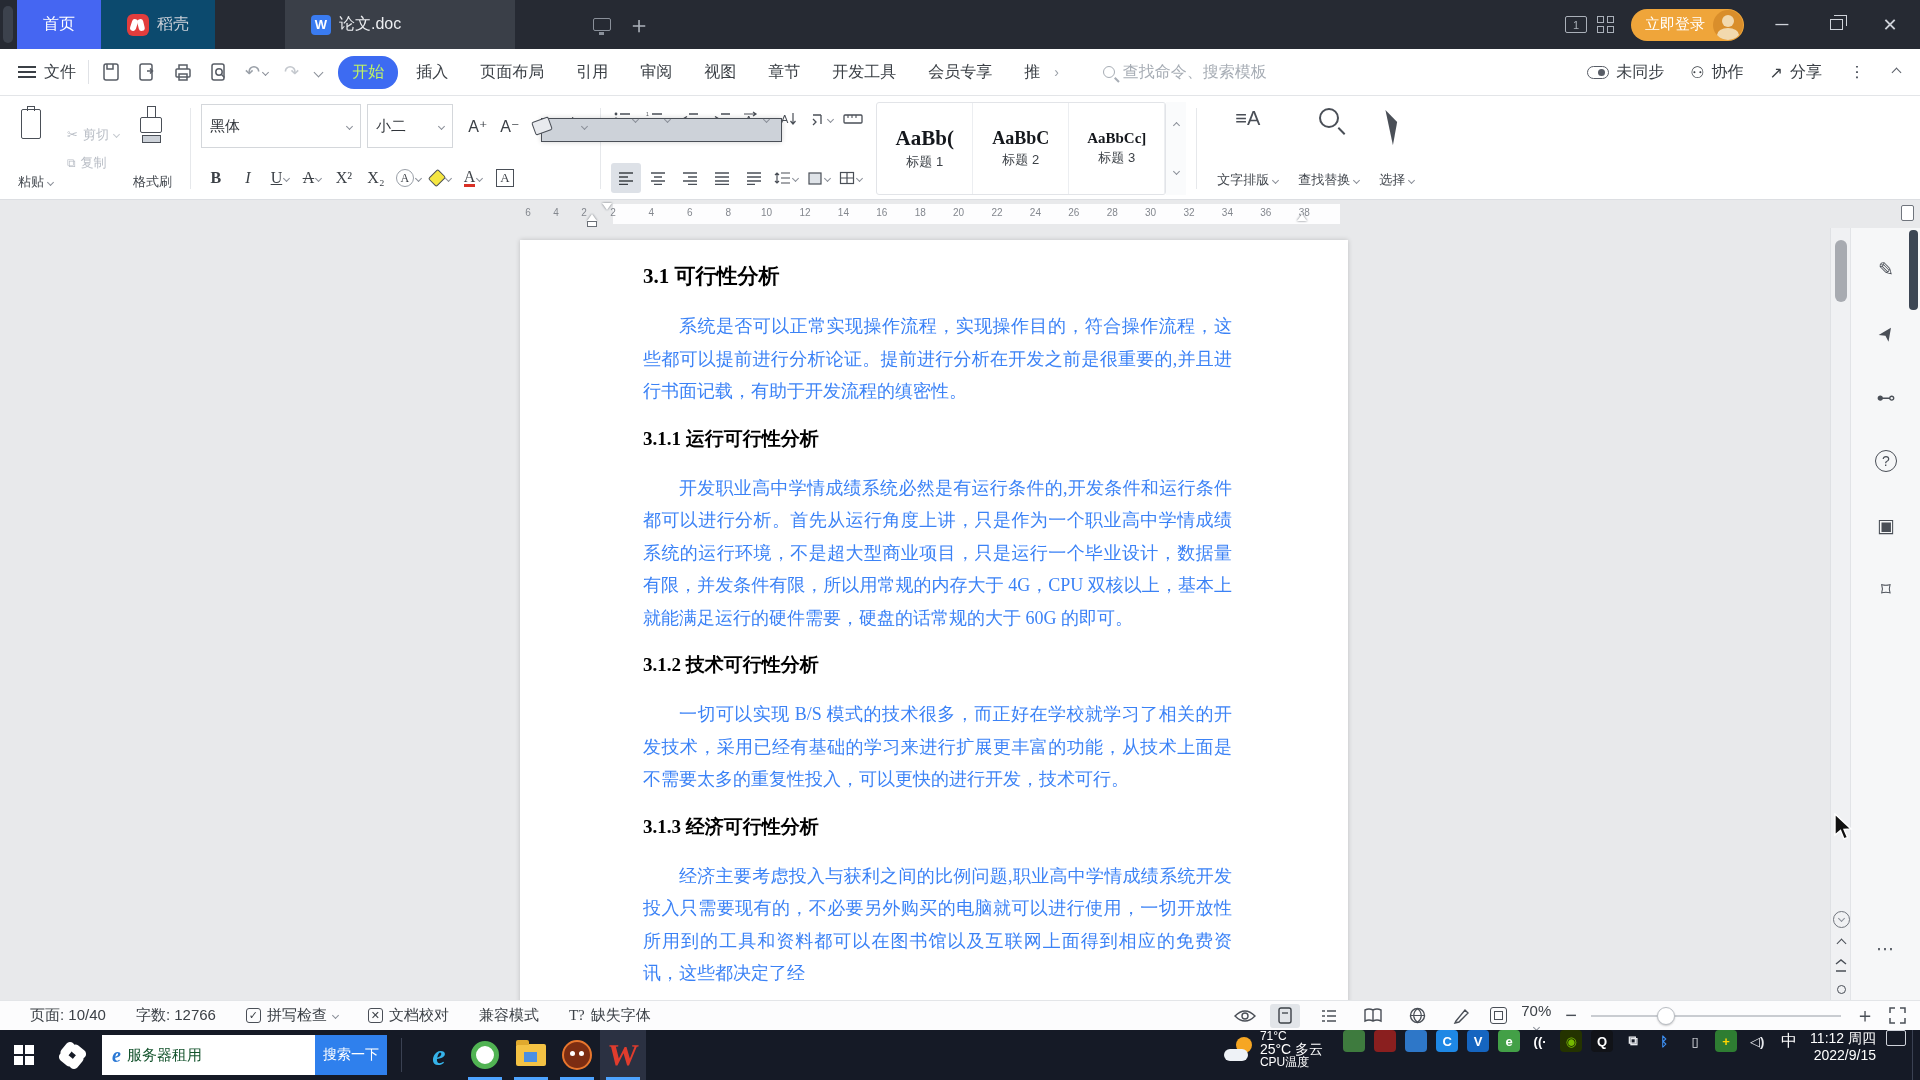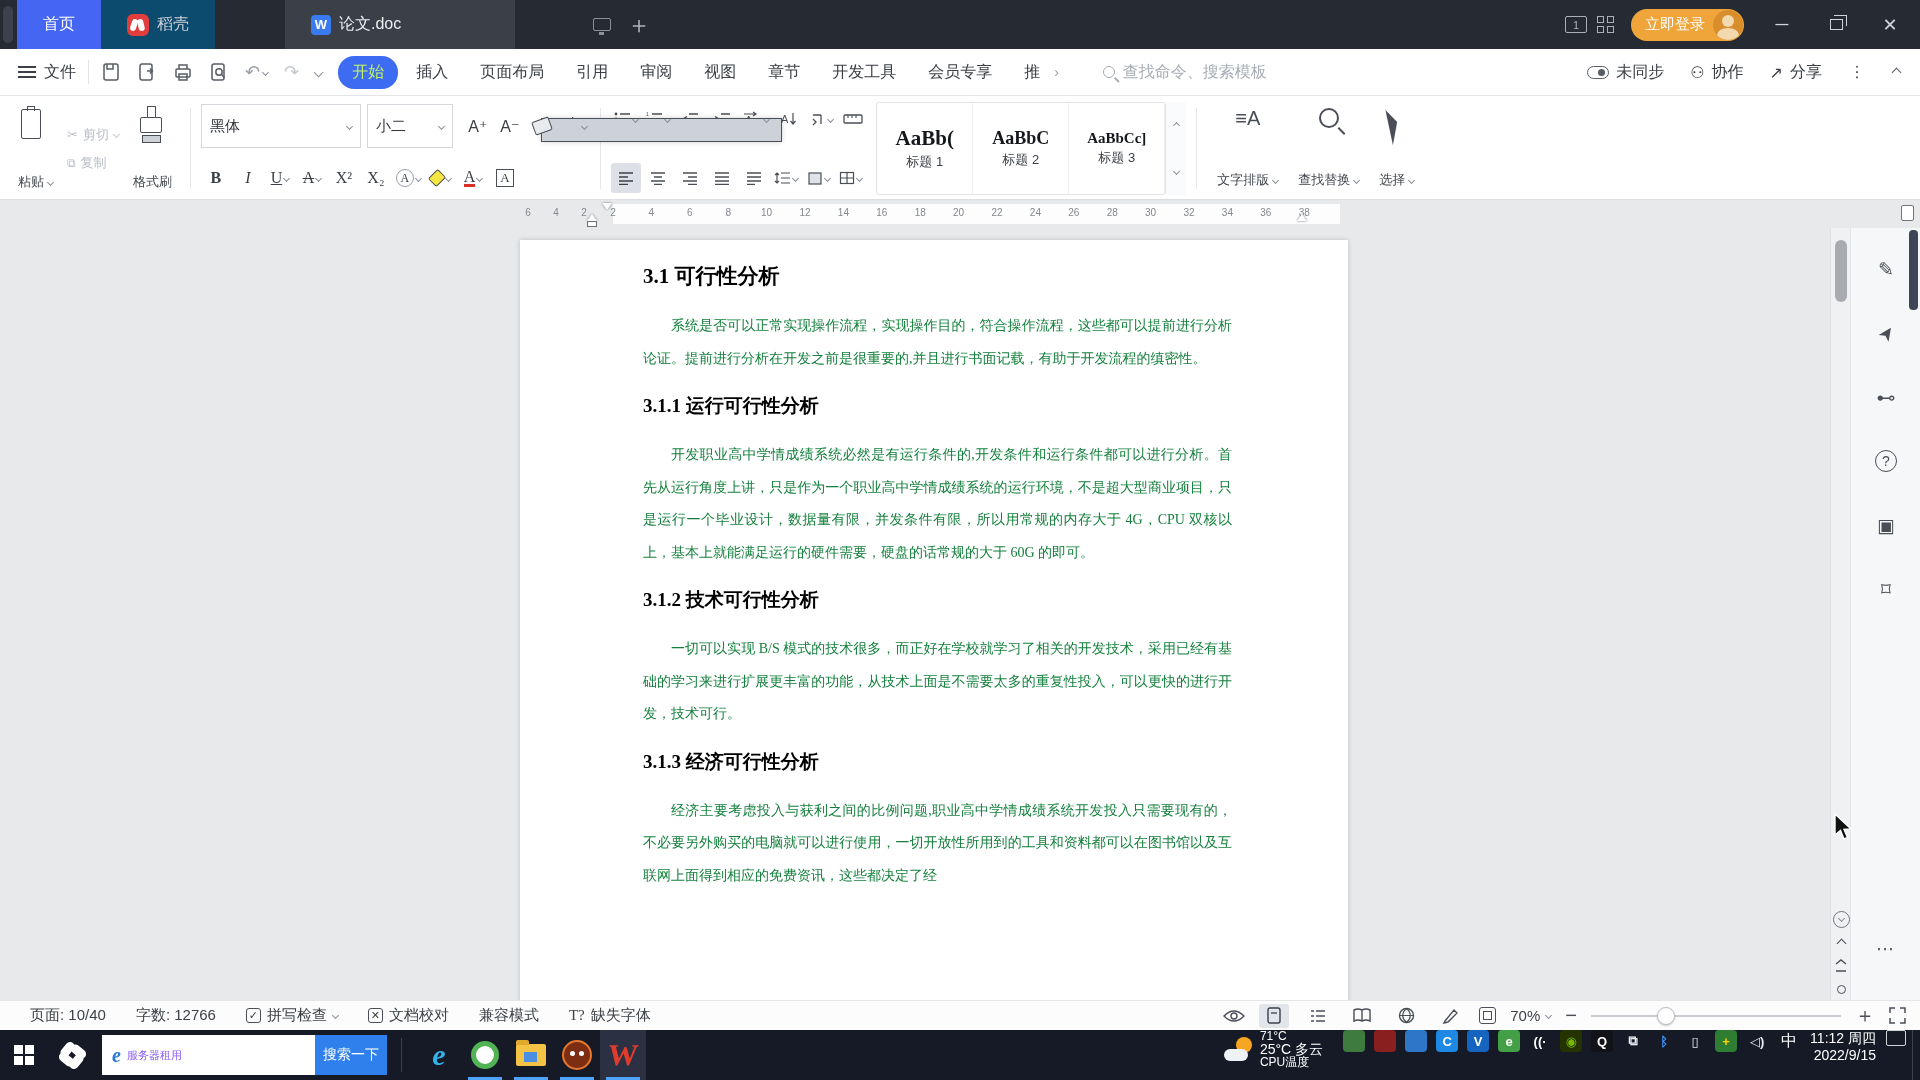--- a/index.html
+++ b/index.html
@@ -104,21 +104,21 @@
   .ind-tri-up { position:absolute; width:0; height:0; border-left:5px solid transparent; border-right:5px solid transparent; border-bottom:7px solid #fff; top:14px; filter:drop-shadow(0 0 1px #6a6f76); }
   .ind-box { position:absolute; width:10px; height:6px; background:#fff; border:1px solid #6a6f76; top:21px; }
   .split-ic { position:absolute; right:6px; top:5px; width:13px; height:16px; border:1.5px solid #70757d; border-radius:2px; background:#fff; }
 
   
   .docarea { position:absolute; left:0; top:228px; width:1920px; height:772px; background:#e8e9eb; overflow:hidden; }
   .page { position:absolute; left:520px; top:12px; width:828px; height:1300px; background:#fff; box-shadow:0 0 5px rgba(0,0,0,.18); padding:14px 116px 0 123px; }
   .doc-h { font-family:"Liberation Serif","DejaVu Serif",serif; font-weight:bold; color:#000; margin:14px 0 20px; }
   .doc-h.big { font-size:21px; margin-top:8px; }
   .doc-h.sub { font-size:19px; }
-  .doc-p { font-family:"Liberation Serif","DejaVu Serif",serif; font-size:14px; color:#15803d; line-height:32.5px; text-align:justify; text-indent:2em; margin-bottom:18px; }
+  .doc-p { font-family:"Liberation Serif","DejaVu Serif",serif; font-size:18px; color:#3b82f6; line-height:32.5px; text-align:justify; text-indent:2em; margin-bottom:18px; }
   
   .vscroll { position:absolute; right:70px; top:0; width:20px; height:772px; background:#f0f1f3; border-left:1px solid #dfe1e4; }
   .vthumb { position:absolute; left:4px; top:12px; width:12px; height:62px; border-radius:6px; background:#a8abb1; }
   .vs-bot { position:absolute; left:0; bottom:6px; width:20px; display:flex; flex-direction:column; align-items:center; gap:12px; color:#585d66; }
   .circ-ic { width:17px; height:17px; border:1.4px solid #70757d; border-radius:50%; display:flex; align-items:center; justify-content:center; }
   .sidebar { position:absolute; right:0; top:0; width:70px; height:772px; background:#f6f7f8; border-left:1px solid #e2e4e7; }
   .side-tools { position:absolute; left:0; top:24px; width:70px; display:flex; flex-direction:column; align-items:center; gap:30px; }
   .side-tool { width:34px; height:34px; display:flex; align-items:center; justify-content:center; font-size:19px; color:#4a4f57; }
   .qcirc { width:22px; height:22px; border:1.6px solid #4a4f57; border-radius:50%; display:flex; align-items:center; justify-content:center; font-size:14px; }
   .side-pill { position:absolute; right:2px; top:2px; width:9px; height:80px; border-radius:4px; background:#3c4654; }
@@ -141,21 +141,21 @@
 
   
   .taskbar { position:absolute; left:0; top:1030px; width:1920px; height:50px; background:#151a26; display:flex; align-items:center; color:#fff; }
   .startbtn { width:48px; height:50px; display:flex; align-items:center; justify-content:center; }
   .winlogo { display:grid; grid-template-columns:9px 9px; grid-template-rows:9px 9px; gap:2px; }
   .winlogo i { background:#fff; }
   .pinwheel { width:48px; height:50px; display:flex; align-items:center; justify-content:center; position:relative; }
   .pw { position:absolute; width:9px; height:17px; background:#fff; border-radius:8px; }
   .tb-search { width:285px; height:40px; background:#fff; display:flex; align-items:center; margin-left:6px; }
   .tb-search .ie-sm { color:#2a78d4; font-weight:bold; font-style:italic; font-size:20px; font-family:"Liberation Serif",serif; padding:0 6px 0 10px; }
-  .tb-search .txt { color:#8b5cf6; font-size:11px; flex:1; }
+  .tb-search .txt { color:#14532d; font-size:15px; flex:1; }
   .tb-search .go { width:72px; height:40px; background:#2f80ed; color:#fff; display:flex; align-items:center; justify-content:center; font-size:14px; }
   .tb-div { width:1px; height:34px; background:#3a4152; margin:0 14px; }
   .task-ic { width:46px; height:50px; display:flex; align-items:center; justify-content:center; position:relative; }
   .task-ic.run:after { content:""; position:absolute; left:6px; bottom:0; width:34px; height:3px; background:#4da3ff; }
   .task-ic.active { background:#2b3142; }
   .ie-big { color:#35b3e9; font-weight:bold; font-style:italic; font-size:30px; font-family:"Liberation Serif",serif; }
   .circ360 { width:28px; height:28px; border-radius:50%; border:5px solid #51b353; background:#fff; }
   .folder { width:30px; height:22px; background:#f4c244; border-radius:2px; position:relative; }
   .folder:before { content:""; position:absolute; left:0; top:-4px; width:13px; height:5px; background:#e0a92e; border-radius:2px 2px 0 0; }
   .folder:after { content:""; position:absolute; left:8px; top:8px; width:13px; height:10px; background:#4b8fe2; }
@@ -638,21 +638,21 @@
             <circle cx="8.5" cy="8.5" r="7" fill="none" stroke="#4a4f57" stroke-width="1.4"></circle>
             <path d="M1.5 8.5h14M8.5 1.5c-5 4-5 10 0 14c5-4 5-10 0-14" fill="none" stroke="#4a4f57" stroke-width="1.2"></path>
           </svg>
         </span>
       <span class="viewbtn">
           <svg width="17" height="17">
             <path d="M3 14 L12 3 L15 6 L6 15 L2 16 Z" fill="none" stroke="#4a4f57" stroke-width="1.4"></path>
           </svg>
         </span>
       <span class="fitbox"></span>
-      <span class="sb-item" style="margin-left:0;">
+      <span class="sb-item" style="margin-left:0;flex-direction:column;">
           <span>70%</span>
           <span class="chev down sm"></span>
         </span>
       <span class="pm">−</span>
       <span class="zoomtrack">
           <span class="zoomknob"></span>
         </span>
       <span class="pm">＋</span>
       <svg width="17" height="17">
           <path d="M6 1H1v5M11 1h5v5M6 16H1v-5M11 16h5v-5" fill="none" stroke="#4a4f57" stroke-width="1.5"></path>

